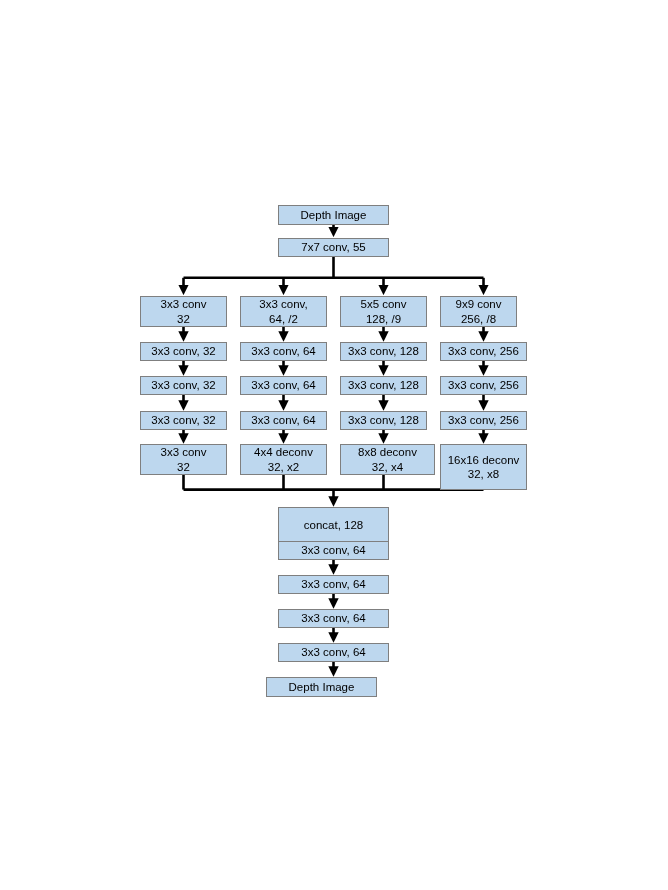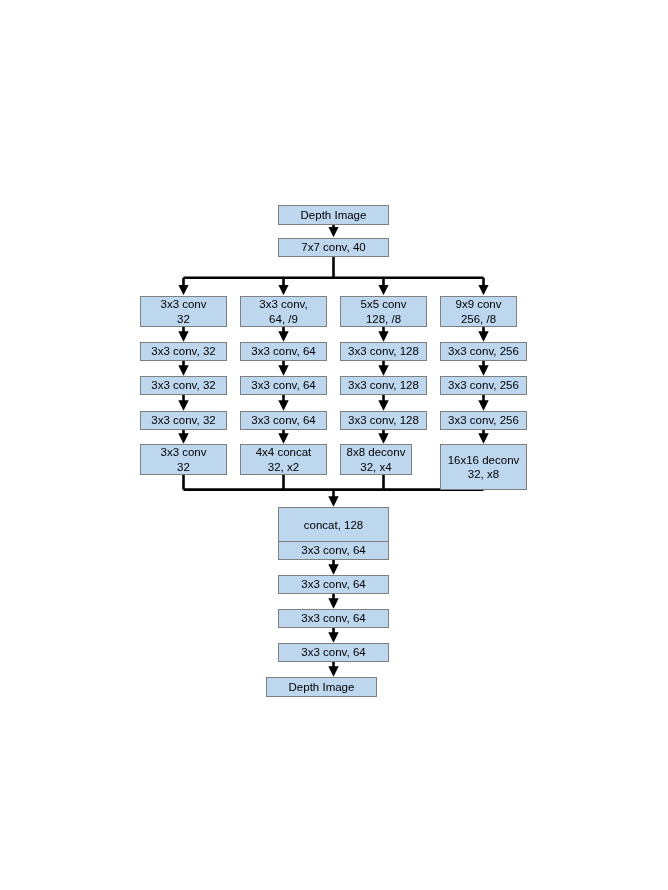--- a/index.html
+++ b/index.html
@@ -77,44 +77,44 @@
 
       <path d="M333.5 526 V537.6" marker-end="url(#ah)"></path>
       <path d="M333.5 560 V571.6" marker-end="url(#ah)"></path>
       <path d="M333.5 594 V605.6" marker-end="url(#ah)"></path>
       <path d="M333.5 628 V639.6" marker-end="url(#ah)"></path>
       <path d="M333.5 662 V673.6" marker-end="url(#ah)"></path>
     </g>
   </svg>
 
   <div class="node" style="left:278px;top:205px;width:111px;height:19.5px">Depth Image</div>
-  <div class="node" style="left:278px;top:238px;width:111px;height:19px">7x7 conv, 40</div>
+  <div class="node" style="left:278px;top:238px;width:111px;height:19px">7x7 conv, 55</div>
 
   <div class="node" style="left:140px;top:296px;width:87px;height:31px">3x3 conv
 32</div>
   <div class="node" style="left:140px;top:342px;width:87px;height:19px">3x3 conv, 32</div>
   <div class="node" style="left:140px;top:376px;width:87px;height:19px">3x3 conv, 32</div>
   <div class="node" style="left:140px;top:411px;width:87px;height:19px">3x3 conv, 32</div>
   <div class="node" style="left:140px;top:444px;width:87px;height:31px">3x3 conv
 32</div>
 
   <div class="node" style="left:240px;top:296px;width:87px;height:31px">3x3 conv,
-64, /9</div>
+64, /2</div>
   <div class="node" style="left:240px;top:342px;width:87px;height:19px">3x3 conv, 64</div>
   <div class="node" style="left:240px;top:376px;width:87px;height:19px">3x3 conv, 64</div>
   <div class="node" style="left:240px;top:411px;width:87px;height:19px">3x3 conv, 64</div>
-  <div class="node" style="left:240px;top:444px;width:87px;height:31px">4x4 concat
+  <div class="node" style="left:240px;top:444px;width:87px;height:31px">4x4 deconv
 32, x2</div>
 
   <div class="node" style="left:340px;top:296px;width:87px;height:31px">5x5 conv
-128, /8</div>
+128, /9</div>
   <div class="node" style="left:340px;top:342px;width:87px;height:19px">3x3 conv, 128</div>
   <div class="node" style="left:340px;top:376px;width:87px;height:19px">3x3 conv, 128</div>
   <div class="node" style="left:340px;top:411px;width:87px;height:19px">3x3 conv, 128</div>
-  <div class="node" style="left:340px;top:444px;width:72px;height:31px">8x8 deconv
+  <div class="node" style="left:340px;top:444px;width:95px;height:31px">8x8 deconv
 32, x4</div>
 
   <div class="node" style="left:440px;top:296px;width:77px;height:31px">9x9 conv
 256, /8</div>
   <div class="node" style="left:440px;top:342px;width:87px;height:19px">3x3 conv, 256</div>
   <div class="node" style="left:440px;top:376px;width:87px;height:19px">3x3 conv, 256</div>
   <div class="node" style="left:440px;top:411px;width:87px;height:19px">3x3 conv, 256</div>
   <div class="node" style="left:440px;top:444px;width:87px;height:46px">16x16 deconv
 32, x8</div>
 

